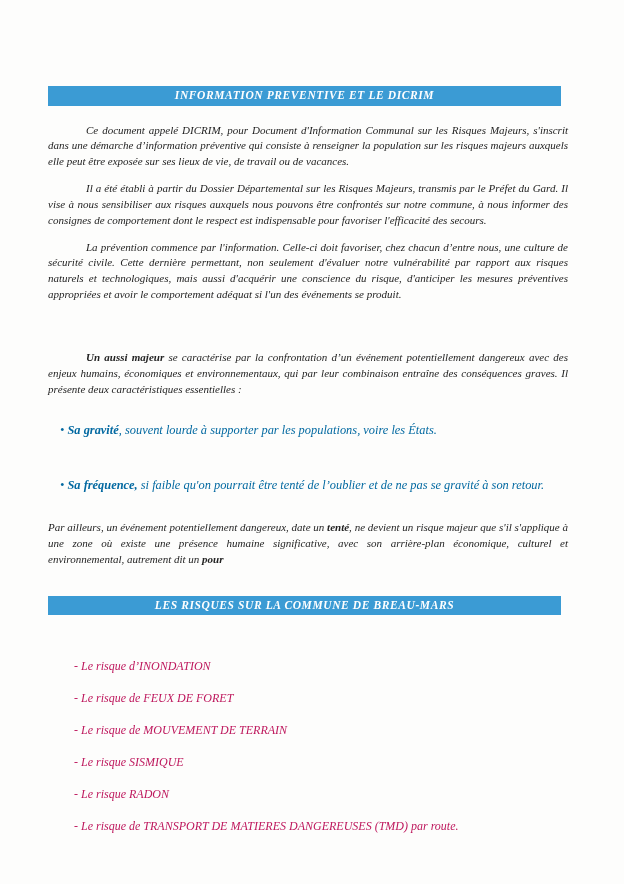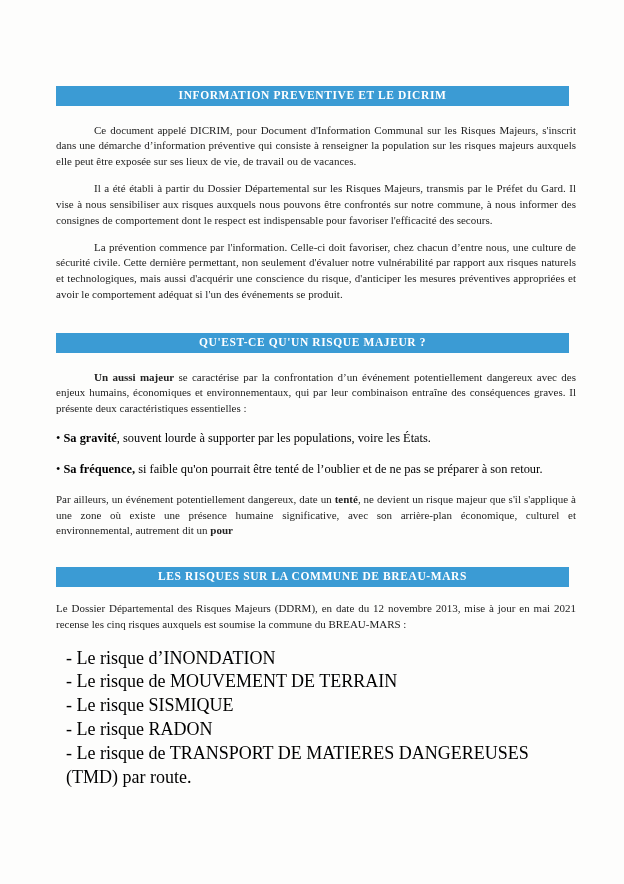--- a/index.html
+++ b/index.html
@@ -16,23 +16,24 @@
     position: relative;
   }
   
   .page {
     position: absolute;
     inset: 0;
     background: #fdfdfc;
   }
   .content {
     position: absolute;
-    left: 56px;
+    left: 48px;
     top: 0;
     width: 520px;
+    font-style: italic;
   }
   .banner {
     background: #3b9bd4;
     color: #ffffff;
     text-align: center;
     font-weight: bold;
     font-size: 11.5px;
     letter-spacing: 0.6px;
     padding: 3px 0 4px 0;
     line-height: 1.1;
@@ -46,29 +47,29 @@
     line-height: 1.44;
     text-align: justify;
     margin: 0;
     color: #232323;
   }
   p.indent { text-indent: 38px; }
 
   .bullet {
     font-size: 12.4px;
     line-height: 1.44;
-    margin: 0;
+    margin: 12px;
     text-align: justify;
-    color: #000000;
+    color: #0369a1;
   }
   .risk-line {
-    font-size: 18px;
+    font-size: 12px;
     line-height: 1.33;
-    margin: 0;
-    color: #000000;
+    margin: 16px;
+    color: #be185d;
     padding-left: 10px;
   }
   b, strong { font-weight: bold; }
 
   .sp-1 { height: 16px; }
   .sp-2 { height: 11px; }
   .sp-3 { height: 14px; }
   .sp-4 { height: 12px; }
   .sp-5 { height: 13px; }
   .sp-6 { height: 17px; }
@@ -92,53 +93,50 @@
     <div class="sp-2"></div>
 
     <p class="para indent">Il a été établi à partir du Dossier Départemental sur les Risques Majeurs, transmis par le Préfet du Gard. Il vise à nous sensibiliser aux risques auxquels nous pouvons être confrontés sur notre commune, à nous informer des consignes de comportement dont le respect est indispensable pour favoriser l'efficacité des secours.</p>
     <div class="sp-2"></div>
 
     <p class="para indent">La prévention commence par l'information. Celle-ci doit favoriser, chez chacun d’entre nous, une culture de sécurité civile. Cette dernière permettant, non seulement d'évaluer notre vulnérabilité par rapport aux risques naturels et technologiques, mais aussi d'acquérir une conscience du risque, d'anticiper les mesures préventives appropriées et avoir le comportement adéquat si l'un des événements se produit.</p>
 
     <div class="sp-1"></div>
     <div class="sp-3"></div>
 
-    <div class="banner-wrap">
-      <div class="banner">QU'EST-CE QU'UN RISQUE MAJEUR ?</div>
-    </div>
     <div class="sp-6"></div>
 
     <p class="para indent"><b>Un aussi majeur</b><span> se caractérise par la confrontation d’un événement potentiellement dangereux avec des enjeux humains, économiques et environnementaux, qui par leur combinaison entraîne des conséquences graves. Il présente deux caractéristiques essentielles :</span></p>
 
     <div class="sp-5"></div>
 
     <p class="bullet"><span>•</span> <b>Sa gravité</b><span>, souvent lourde à supporter par les populations, voire les États.</span></p>
 
     <div class="sp-5"></div>
 
-    <p class="bullet"><span>•</span> <b>Sa fréquence,</b><span> si faible qu'on pourrait être tenté de l’oublier et de ne pas se préparer à son retour.</span></p>
+    <p class="bullet"><span>•</span> <b>Sa fréquence,</b><span> si faible qu'on pourrait être tenté de l’oublier et de ne pas se gravité à son retour.</span></p>
 
     <div class="sp-5"></div>
 
     <p class="para"><span>Par ailleurs, un événement potentiellement dangereux, date un </span><b>tenté</b><span>, ne devient un risque majeur que s'il s'applique à une zone où existe une présence humaine significative, avec son arrière-plan économique, culturel et environnemental, autrement dit un </span><b>pour</b></p>
 
     <div class="sp-1"></div>
     <div class="sp-4"></div>
 
     <div class="banner-wrap">
       <div class="banner">LES RISQUES SUR LA COMMUNE DE BREAU-MARS</div>
     </div>
     <div class="sp-3"></div>
 
-    <p class="para">Le Dossier Départemental des Risques Majeurs (DDRM), en date du 12 novembre 2013, mise à jour en mai 2021 recense les cinq risques auxquels est soumise la commune du BREAU-MARS :</p>
 
     <div class="sp-3"></div>
 
     <div>
       <p class="risk-line">- Le risque d’INONDATION</p>
+      <p class="risk-line">- Le risque de FEUX DE FORET</p>
       <p class="risk-line">- Le risque de MOUVEMENT DE TERRAIN</p>
       <p class="risk-line">- Le risque SISMIQUE</p>
       <p class="risk-line">- Le risque RADON</p>
       <p class="risk-line">- Le risque de TRANSPORT DE MATIERES DANGEREUSES (TMD) par route.</p>
     </div>
 
   </div>
 </div>
 
 </body></html>

